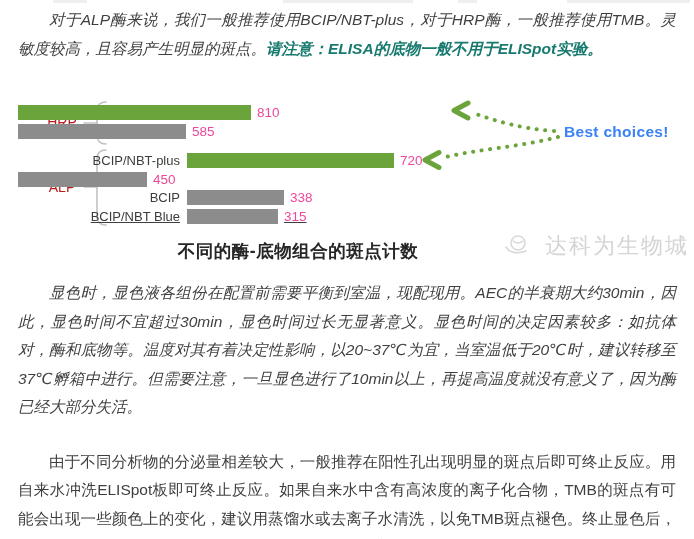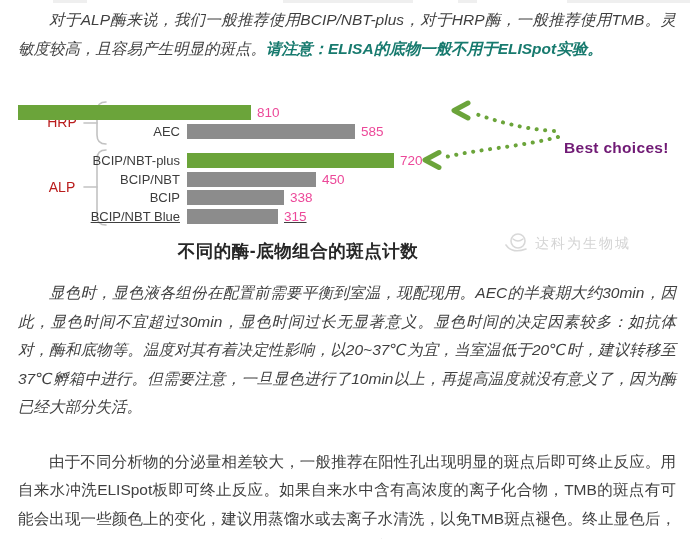--- a/index.html
+++ b/index.html
@@ -28,31 +28,31 @@
   .chart-wrap{position:relative;height:140px;margin:24px 18px 0;}
   .bar-row{position:absolute;left:0;height:15px;display:flex;align-items:center;white-space:nowrap;}
   .bar-label{width:162px;flex:none;text-align:right;margin-right:7px;font-size:13px;color:#3c3c3c;}
   .bar{height:15px;flex:none;}
   .bar-value{margin-left:6px;font-size:13.5px;color:#ec4899;}
   .group-label{position:absolute;width:44px;text-align:center;font-size:14px;color:#b91c1c;}
   #hrp-label{left:22px;top:27px;}
   #alp-label{left:22px;top:92px;}
   .bracket-svg,.arrow-svg{position:absolute;left:0;top:0;pointer-events:none;}
   .best-choices{
-    position:absolute;left:546px;top:52px;
-    color:#701a75;font-weight:bold;font-size:15.5px;letter-spacing:.3px;
+    position:absolute;left:546px;top:36px;
+    color:#3b82f6;font-weight:bold;font-size:15.5px;letter-spacing:.3px;
   }
   .chart-title{
     margin:12px 0 0 18px;width:560px;text-align:center;
     font-size:17.5px;font-weight:bold;color:#262626;letter-spacing:.5px;
   }
   .watermark{
     position:absolute;left:503px;top:231px;
-    display:flex;align-items:center;gap:6px;
-    color:#d4d4d4;font-size:14px;letter-spacing:2px;white-space:nowrap;
+    display:flex;align-items:center;gap:16px;
+    color:#d4d4d4;font-size:22px;letter-spacing:2px;white-space:nowrap;
   }
 </style>
 </head>
 <body>
 
 <div class="artifact" id="art1"></div>
 <div class="artifact" id="art2"></div>
 <div class="artifact" id="art3"></div>
 <div class="artifact" id="art4"></div>
 
@@ -68,31 +68,29 @@
 
   <div class="group-label" id="hrp-label">HRP</div>
   <div class="group-label" id="alp-label">ALP</div>
 
   <div>
       <div class="bar-row" style="top: 18px;">
         <div class="bar" style="width: 233px; background: rgb(107, 164, 58);"></div>
         <span class="bar-value">810</span>
       </div>
       <div class="bar-row" style="top: 36.5px;">
-        <span class="bar-label">AEC</span>
         <div class="bar" style="width: 168px; background: rgb(140, 140, 140);"></div>
         <span class="bar-value">585</span>
       </div>
       <div class="bar-row" style="top: 66px;">
         <span class="bar-label">BCIP/NBT-plus</span>
         <div class="bar" style="width: 207px; background: rgb(107, 164, 58);"></div>
         <span class="bar-value">720</span>
       </div>
       <div class="bar-row" style="top: 84.5px;">
-        <span class="bar-label">BCIP/NBT</span>
         <div class="bar" style="width: 129px; background: rgb(140, 140, 140);"></div>
         <span class="bar-value">450</span>
       </div>
       <div class="bar-row" style="top: 103px;">
         <span class="bar-label">BCIP</span>
         <div class="bar" style="width: 97px; background: rgb(140, 140, 140);"></div>
         <span class="bar-value">338</span>
       </div>
       <div class="bar-row" style="top: 121.5px; text-decoration: underline;">
         <span class="bar-label">BCIP/NBT Blue</span>

